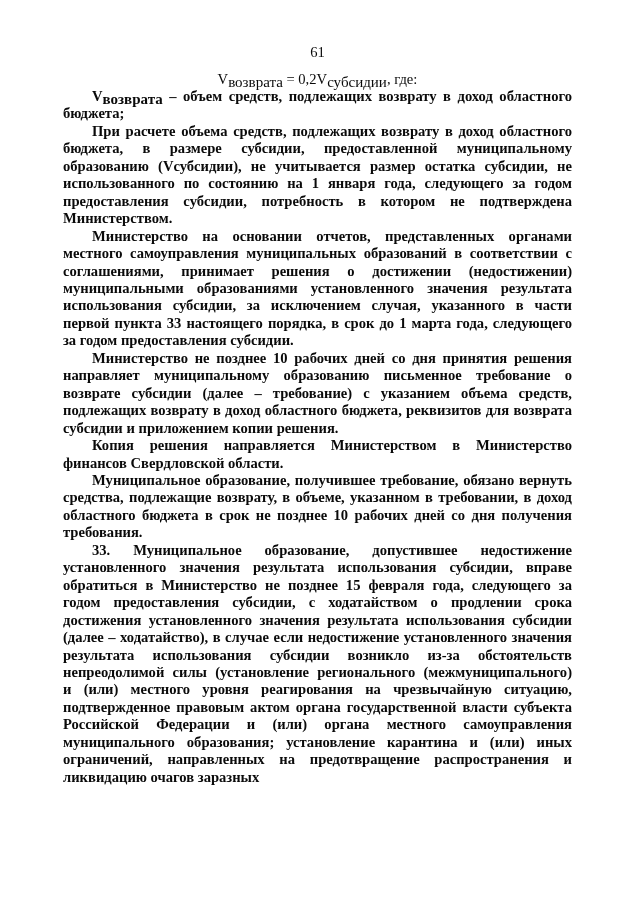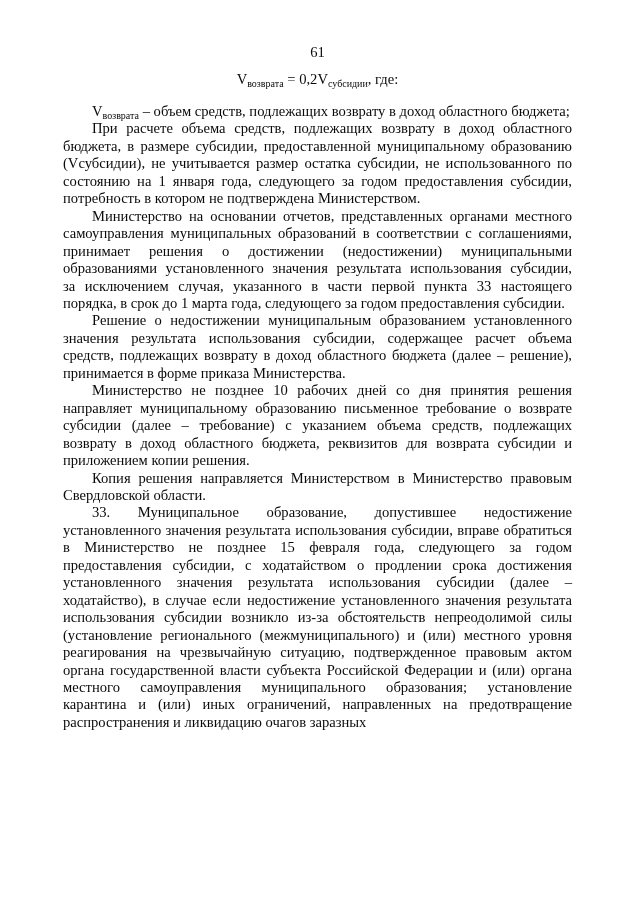--- a/index.html
+++ b/index.html
@@ -24,30 +24,30 @@
     text-align: center;
     line-height: 17px;
   }
   .formula {
     text-align: center;
     margin-top: 10px;
     line-height: 17px;
     white-space: nowrap;
   }
   .body-text {
-    margin-top: 15px;
     line-height: 17.45px;
     text-align: justify;
+    font-weight: bold;
   }
   .para {
     margin: 0;
     text-indent: 29px;
   }
   sub.vsub {
-    font-size: 10px;
+    font-size: 15px;
     line-height: 0;
     vertical-align: baseline;
     position: relative;
     top: 2.5px;
   }
 </style>
 </head>
 <body>
 
 <div class="page">
@@ -58,24 +58,24 @@
 
   <div class="body-text">
 
     <p class="para"><span>V</span><sub class="vsub">возврата</sub><span> – объем средств, подлежащих возврату в доход областного бюджета;</span></p>
 
 
     <p class="para">При расчете объема средств, подлежащих возврату в доход областного бюджета, в размере субсидии, предоставленной муниципальному образованию (Vсубсидии), не&nbsp;учитывается размер остатка субсидии, не использованного по состоянию на 1&nbsp;января года, следующего за годом предоставления субсидии, потребность в котором не подтверждена Министерством.</p>
 
     <p class="para">Министерство на основании отчетов, представленных органами местного самоуправления муниципальных образований в соответствии с соглашениями, принимает решения о достижении (недостижении) муниципальными образованиями установленного значения результата использования субсидии, за&nbsp;исключением случая, указанного в части первой пункта 33 настоящего порядка, в срок до 1&nbsp;марта года, следующего за годом предоставления субсидии.</p>
 
-    <p class="para">Решение о недостижении муниципальным образованием установленного значения результата использования субсидии, содержащее расчет объема средств, подлежащих возврату в доход областного бюджета (далее – решение), принимается в форме приказа Министерства.</p>
 
     <p class="para">Министерство не позднее 10&nbsp;рабочих дней со дня принятия решения направляет муниципальному образованию письменное требование о возврате субсидии (далее – требование) с указанием объема средств, подлежащих возврату в доход областного бюджета, реквизитов для возврата субсидии и приложением копии решения.</p>
 
-    <p class="para">Копия решения направляется Министерством в Министерство правовым Свердловской области.</p>
+    <p class="para">Копия решения направляется Министерством в Министерство финансов Свердловской области.</p>
 
+    <p class="para">Муниципальное образование, получившее требование, обязано вернуть средства, подлежащие возврату, в объеме, указанном в требовании, в доход областного бюджета в срок не позднее 10&nbsp;рабочих дней со дня получения требования.</p>
 
 
     <p class="para">33.&nbsp;Муниципальное образование, допустившее недостижение установленного значения результата использования субсидии, вправе обратиться в&nbsp;Министерство не позднее 15&nbsp;февраля года, следующего за годом предоставления субсидии, с ходатайством о продлении срока достижения установленного значения результата использования субсидии (далее – ходатайство), в случае если недостижение установленного значения результата использования субсидии возникло из-за обстоятельств непреодолимой силы (установление регионального (межмуниципального) и&nbsp;(или) местного уровня реагирования на чрезвычайную ситуацию, подтвержденное правовым актом органа государственной власти субъекта Российской Федерации и&nbsp;(или) органа местного самоуправления муниципального образования; установление карантина и&nbsp;(или) иных ограничений, направленных на предотвращение распространения и ликвидацию очагов заразных</p>
 
   </div>
 </div>
 
 </body></html>

